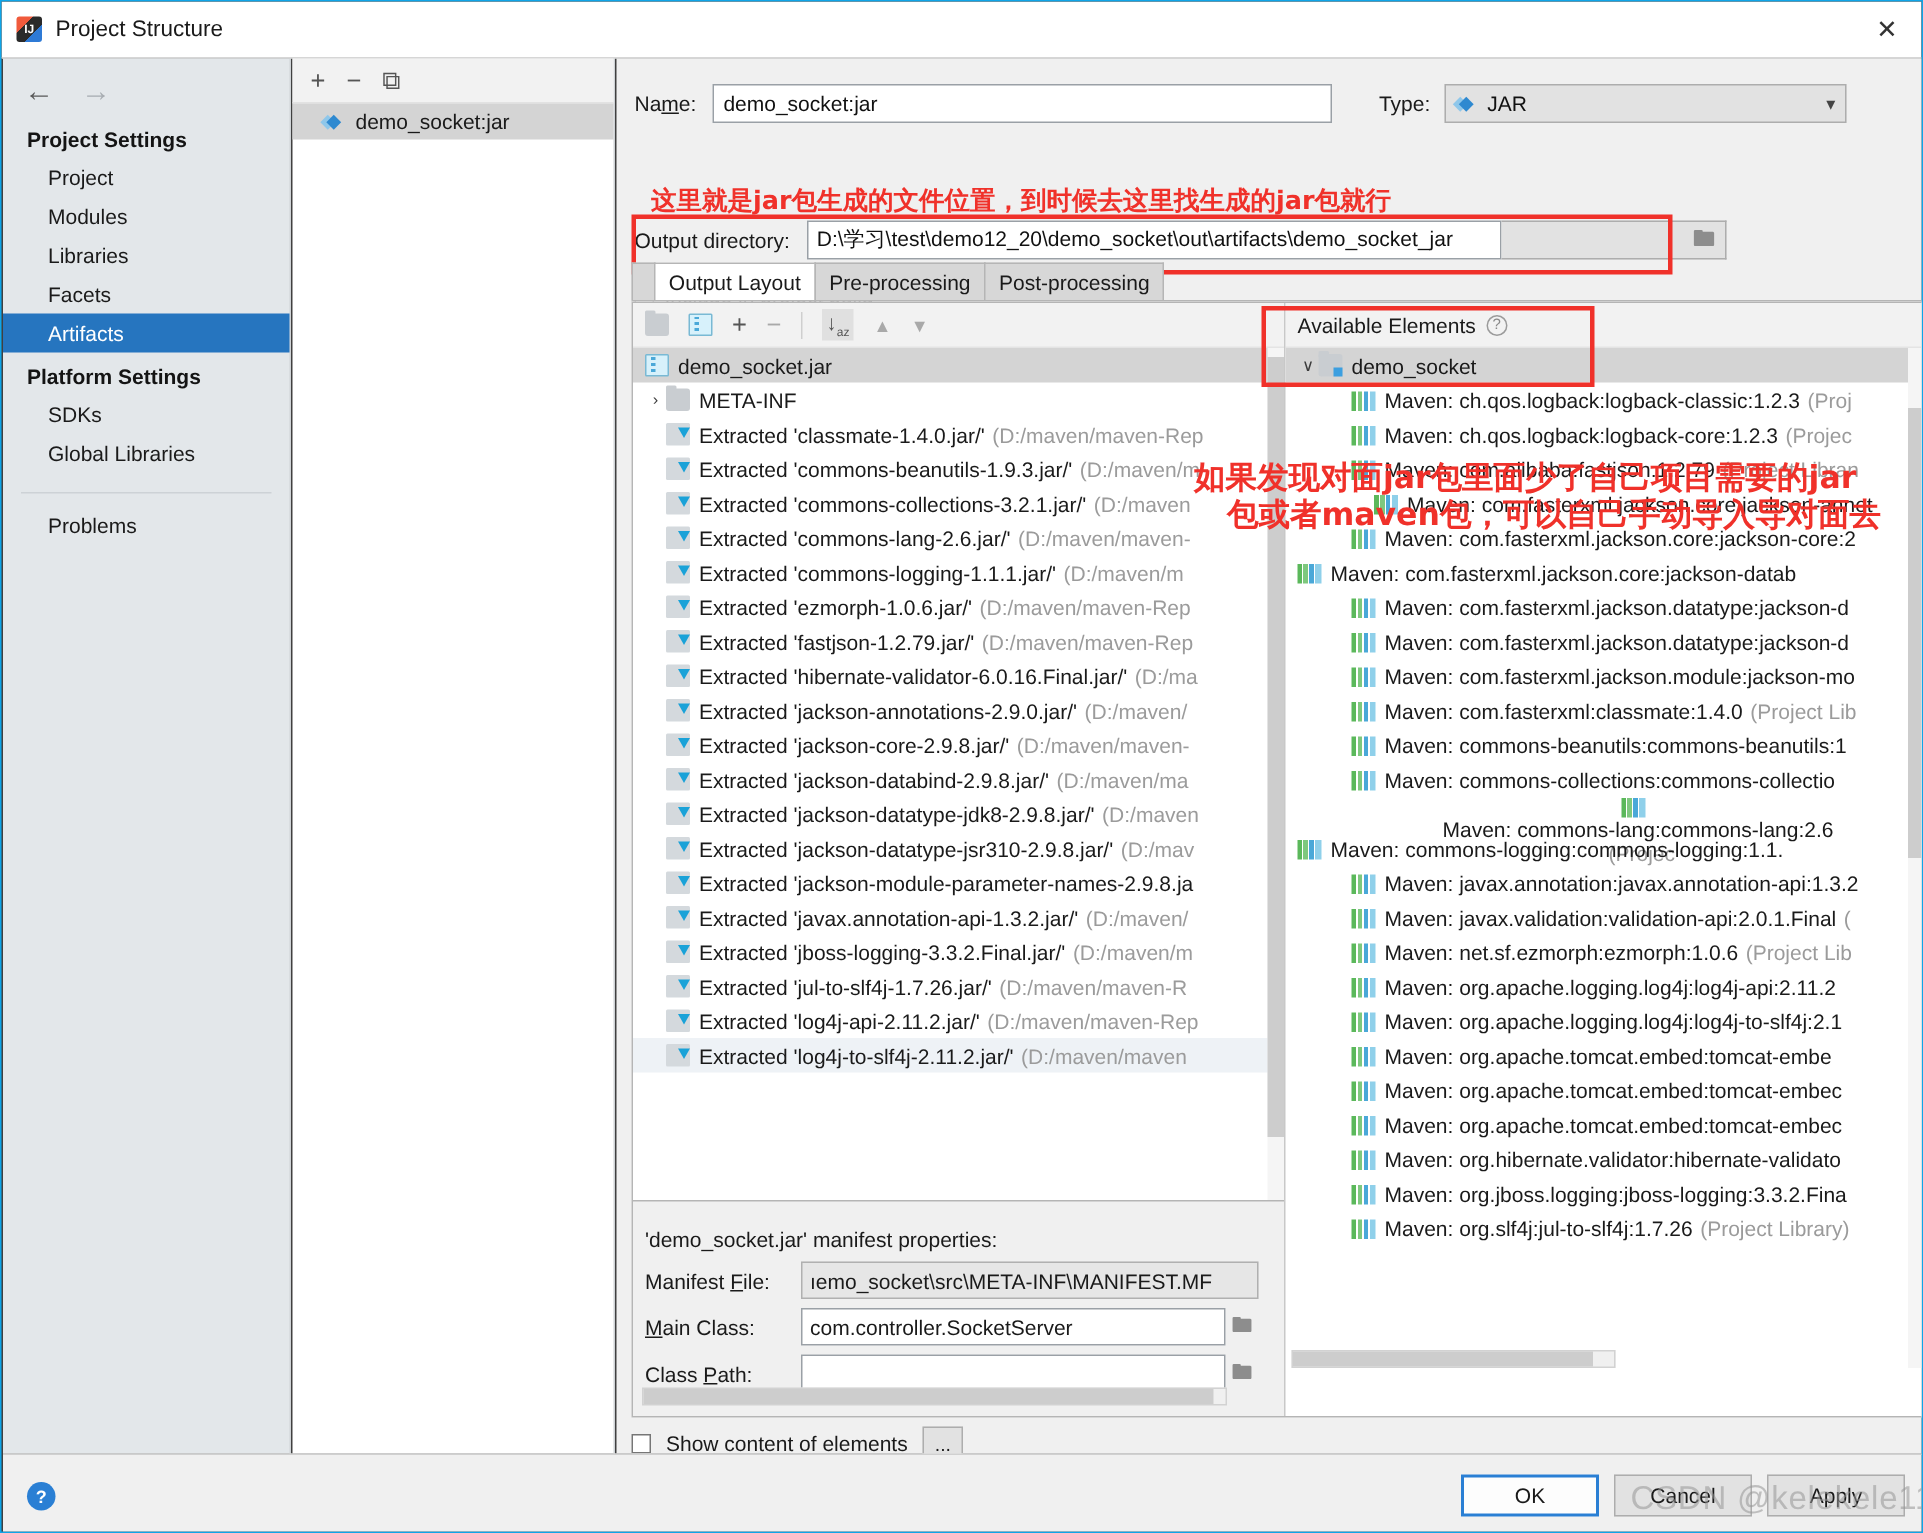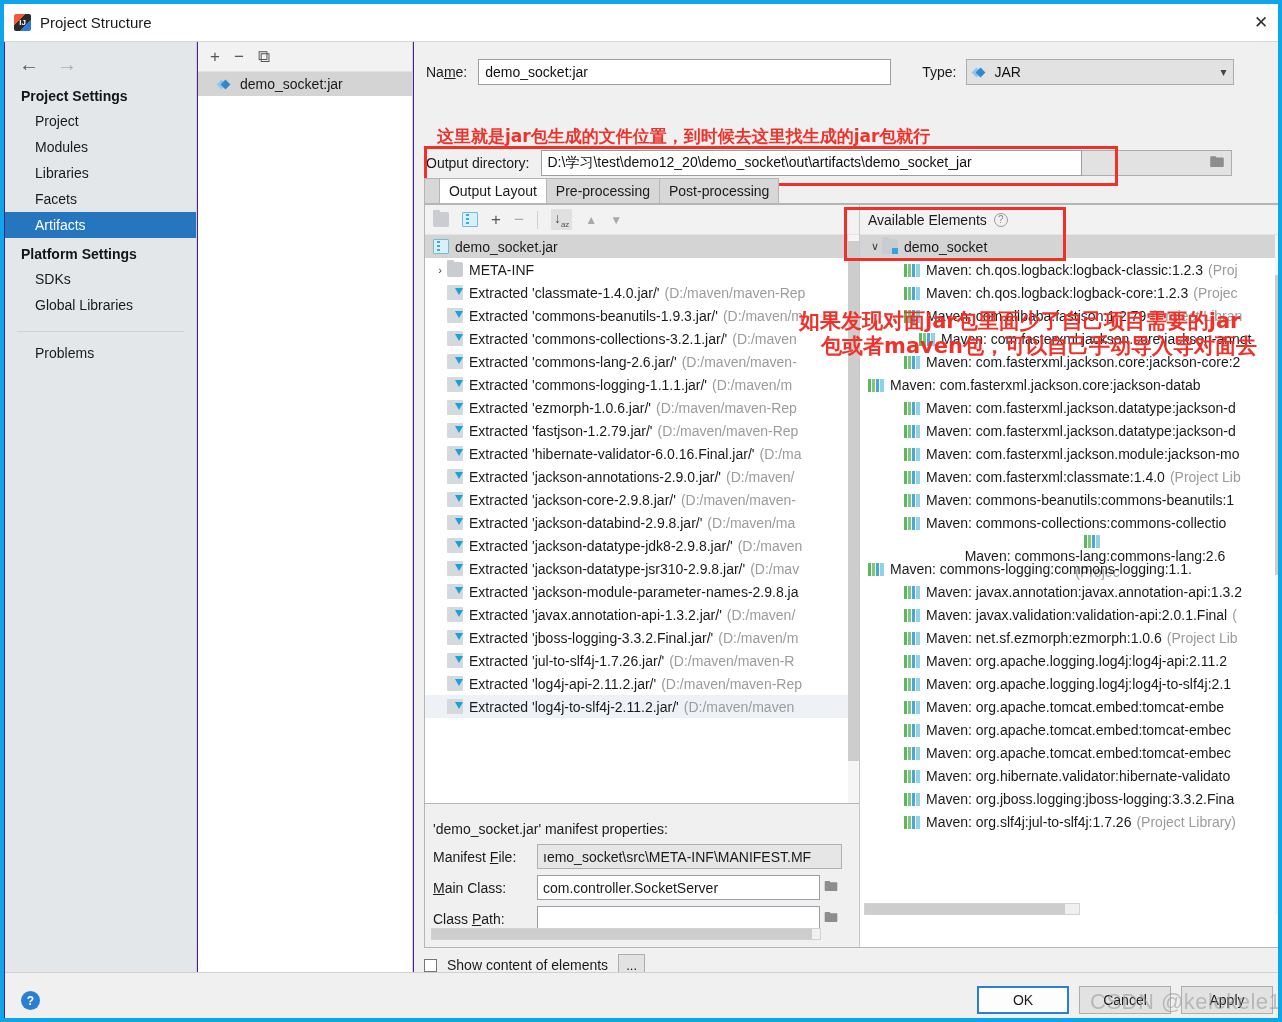--- a/index.html
+++ b/index.html
@@ -8,22 +8,22 @@
     width: 1282px; height: 1022px;
     font-family: "Liberation Sans", sans-serif;
     font-size: 13.5px;
     color: #1a1a1a;
     overflow: hidden;
     background: #ffffff;
   }
   #root {
     position: relative;
     width: 1282px; height: 1022px;
-    border: 4px solid #0ea5e9;
-    background: #4c1d95;
+    border: 1px solid #0ea5e9;
+    background: #404040;
     overflow: hidden;
   }
 
   
   .titlebar {
     position: absolute; left: 0; top: 0;
     width: 1280px; height: 38px;
     background: #ffffff;
     display: flex; align-items: center;
     border-bottom: 1px solid #d6d6d6;
@@ -333,21 +333,21 @@
           </span>
         <span>JAR</span>
         <span class="chev">▾</span>
       </div>
     </div>
 
     <div class="redtext" style="left:23px;top:83px;font-size:17px;">这里就是jar包生成的文件位置，到时候去这里找生成的jar包就行</div>
 
     <div class="formrow" style="position:absolute;left:0;top:108px;width:871px;">
       <span class="flabel">Output directory:</span>
-      <div class="textfield" style="width:541px;margin-left:11px;">D:\学习\test\demo12_20\demo_socket\out\artifacts\demo_socket_jar</div>
+      <div class="textfield" style="width:463px;margin-left:11px;">D:\学习\test\demo12_20\demo_socket\out\artifacts\demo_socket_jar</div>
       <div class="combobox" style="width:150px;border-left:none;justify-content:flex-end;">
         <span style="color:#8d8d8d;font-size:15px;">🖿</span>
       </div>
     </div>
     <div class="redbox" style="left:10px;top:104px;width:694px;height:40px;"></div>
 
     <div class="checkline" style="position:absolute;left:12px;top:109px;margin-top:41px;">
       <span class="cbox"></span>
       <span>Include in project <span class="u">b</span>uild</span>
     </div>

